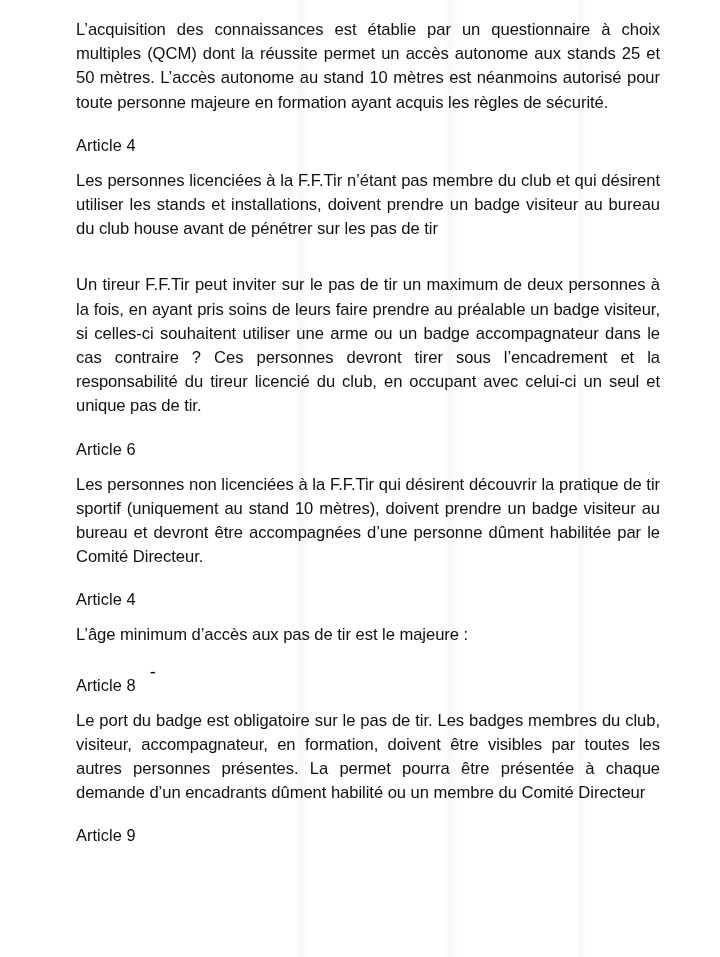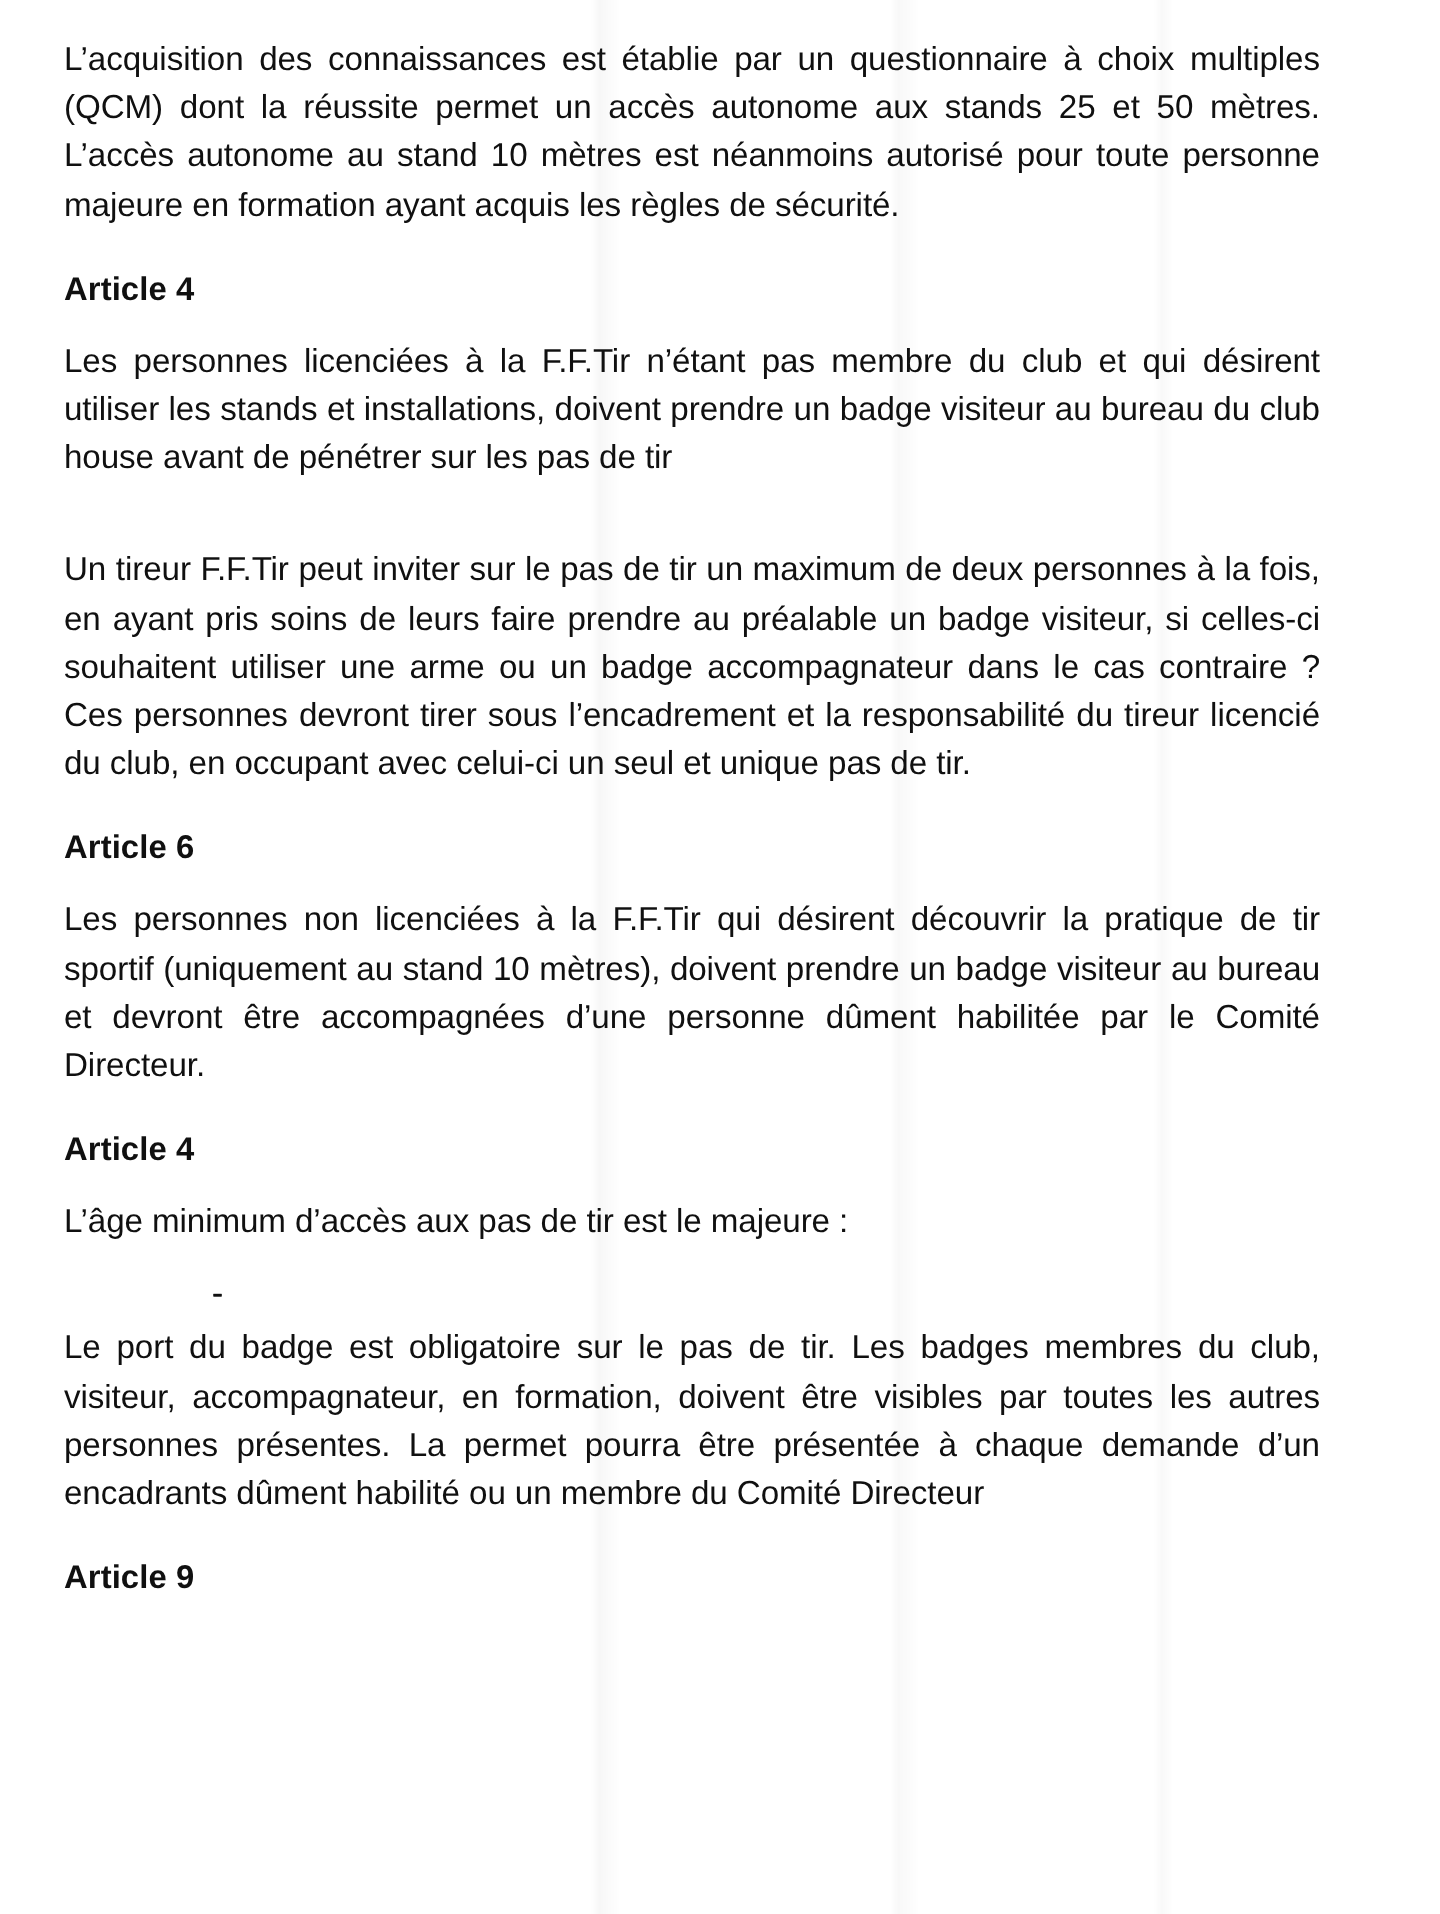--- a/index.html
+++ b/index.html
@@ -17,21 +17,21 @@
     -webkit-font-smoothing: antialiased;
   }
 
   
   .page {
     position: relative;
     width: 712px;
     height: 957px;
     background: #ffffff;
     box-sizing: border-box;
-    padding: 18px 52px 0 32px;
+    padding: 18px 52px 0 76px;
   }
 
   
   .scan-artifacts {
     position: absolute;
     inset: 0;
     pointer-events: none;
     background:
       linear-gradient(90deg, rgba(0,0,0,0) 0%, rgba(0,0,0,0) 41.5%,
                       rgba(0,0,0,0.030) 42.1%, rgba(0,0,0,0.012) 43.0%,
@@ -54,21 +54,21 @@
     line-height: 24.2px;
     text-align: justify;
     text-justify: inter-word;
     letter-spacing: -0.05px;
   }
 
   h2.article-heading {
     margin: 0;
     font-size: 16.4px;
     line-height: 22px;
-    font-weight: bold;
+    font-weight: normal;
     text-align: left;
     letter-spacing: 0.05px;
   }
 
   
   .gap-after-para   { height: 19px; }
   .gap-after-head   { height: 13px; }
   .gap-before-list  { height: 12px; }
   .gap-after-list   { height: 14px; }
 
@@ -132,20 +132,21 @@
     <ul class="age-list">
       <li class="first-item">
         <span class="dash">-</span>
       </li>
       <li>
         <span class="dash">-</span>
       </li>
     </ul>
     <div class="gap-after-list"></div>
 
+    <h2 class="article-heading">Article 8</h2>
     <div class="gap-after-head"></div>
     <p class="para last-line-left">Le port du badge est obligatoire sur le pas de tir. Les badges membres du club, visiteur, accompagnateur, en formation, doivent être visibles par toutes les autres personnes présentes. La permet pourra être présentée à chaque demande d’un encadrants dûment habilité ou un membre du Comité Directeur</p>
     <div class="gap-after-para"></div>
 
     <h2 class="article-heading">Article 9</h2>
 
   </div>
 </div>
 
 </body></html>

